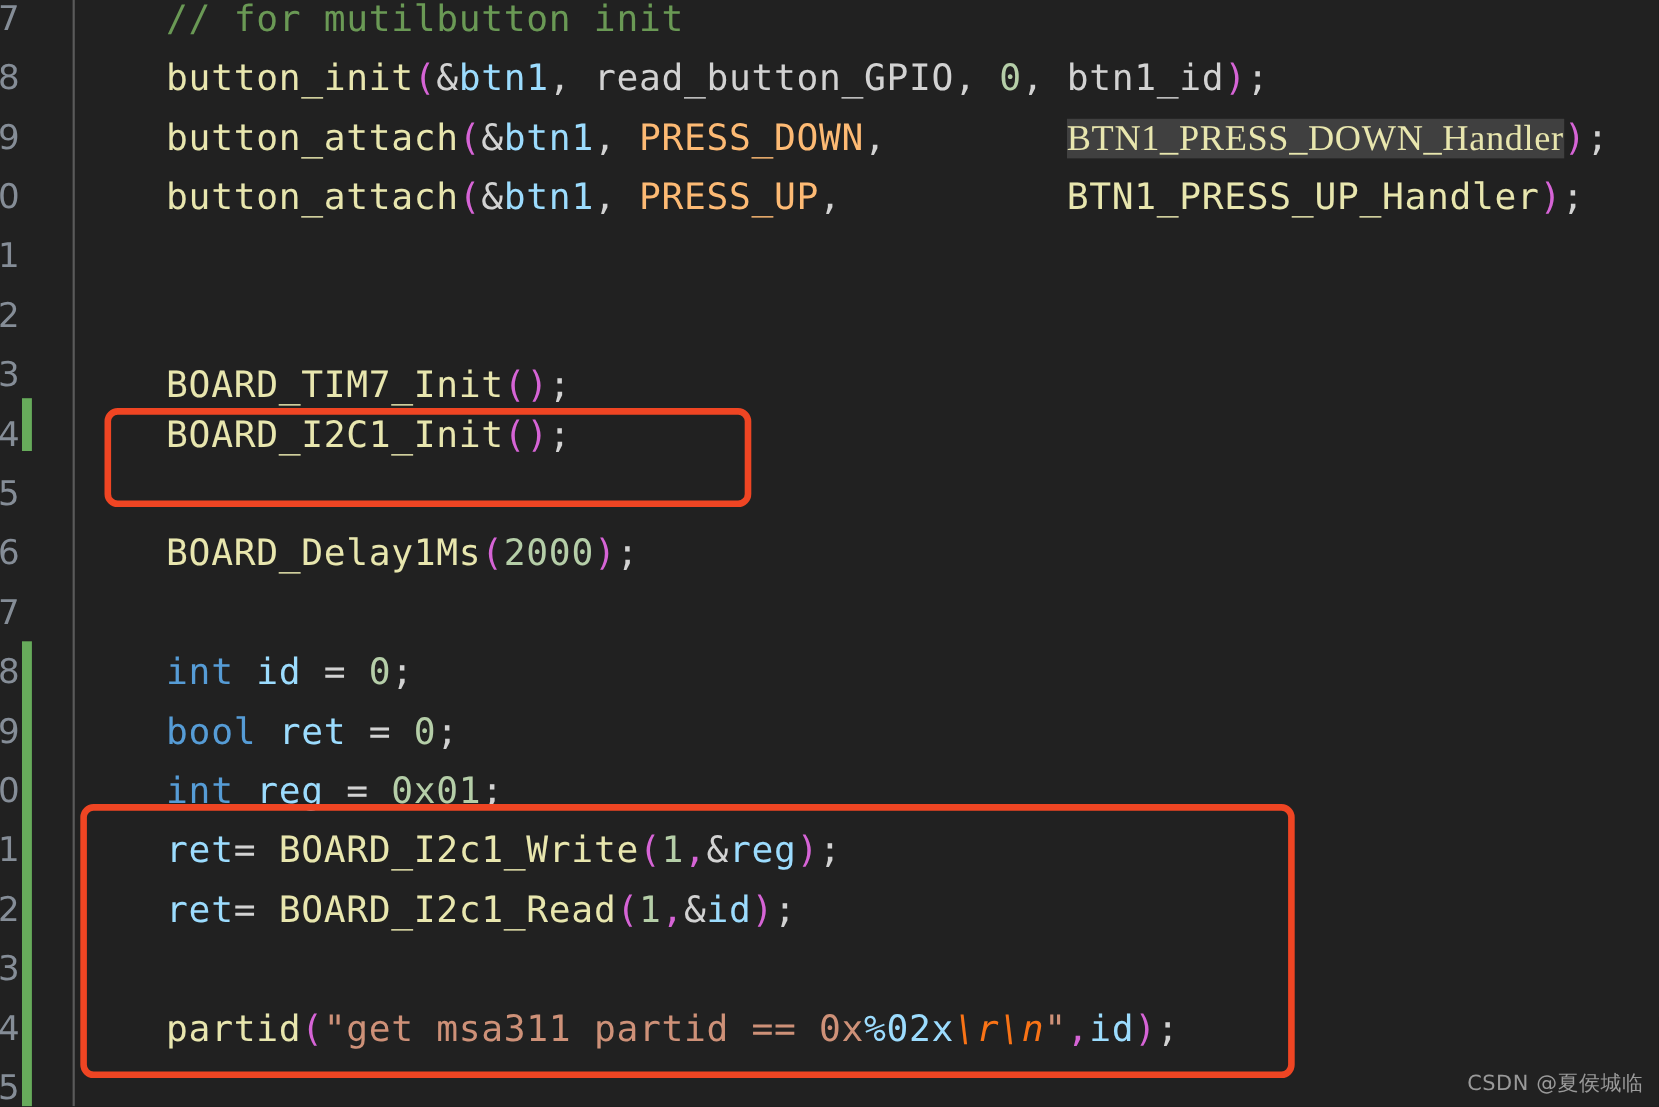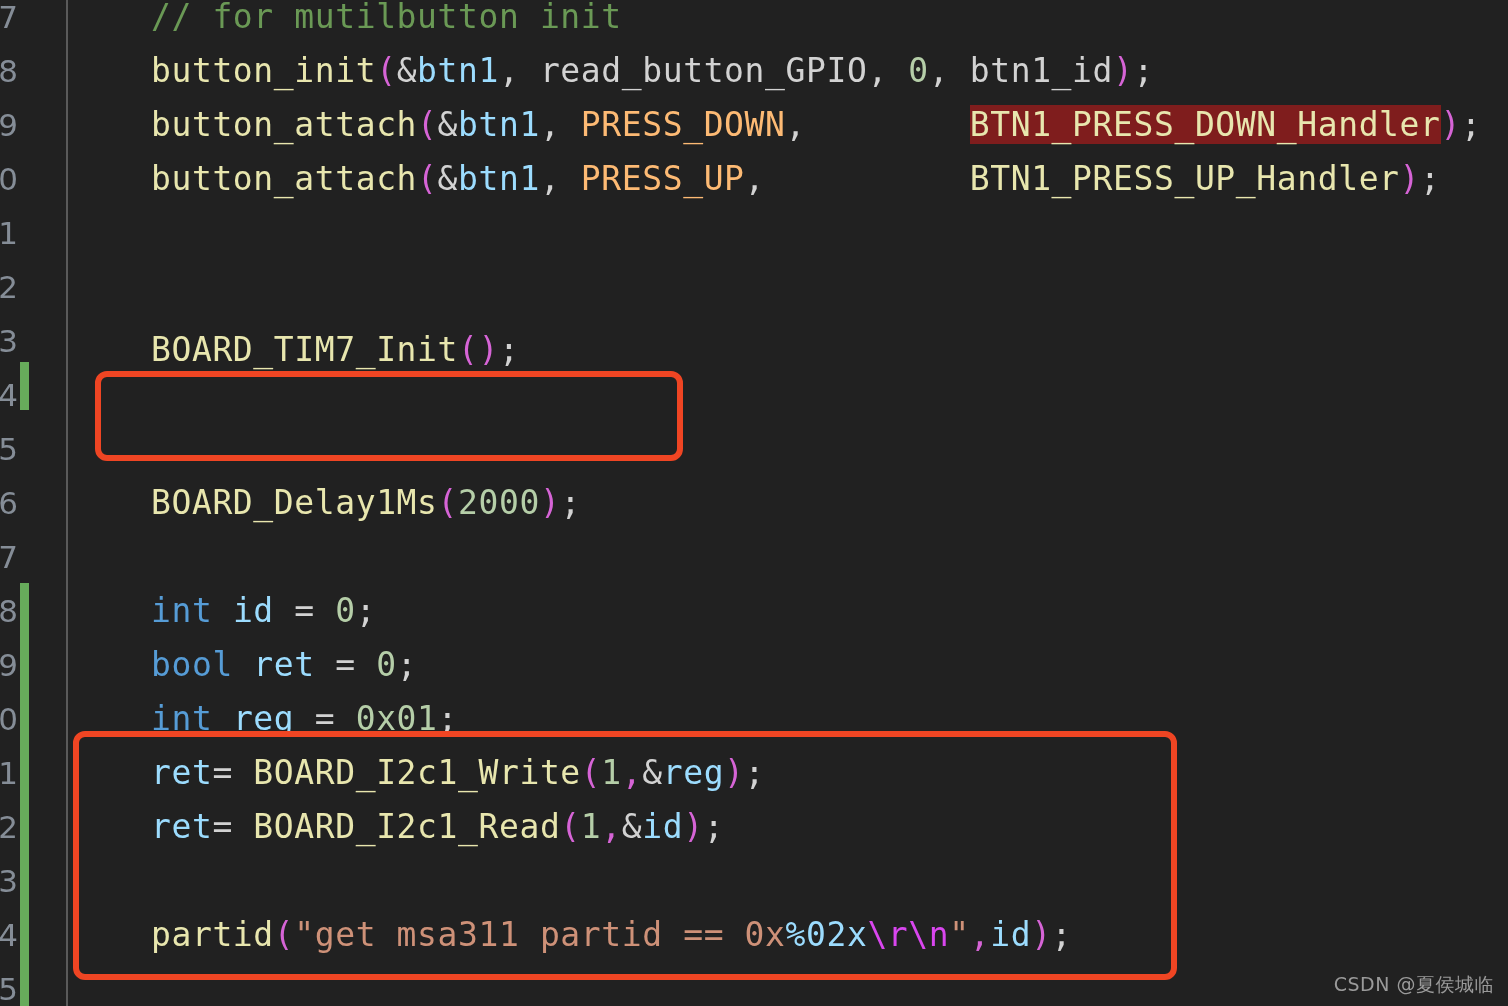--- a/index.html
+++ b/index.html
@@ -72,24 +72,25 @@
   
   .c-comment  { color: #6a9955; }
   .c-func     { color: #e8e6ae; }
   .c-paren    { color: #d664d6; }
   .c-plain    { color: #d2d2d2; }
   .c-var      { color: #9cdcfe; }
   .c-const    { color: #fdba74; }
   .c-keyword  { color: #569cd6; }
   .c-num      { color: #b5cea8; }
   .c-string   { color: #ce9178; }
-  .c-escape   { color: #d946ef; }
+  .c-escape   { color: #f97316; font-style: italic; }
 
   .selected {
-    background: #7f1d1d;
+    background: #404040;
+    font-family: Liberation Serif, serif;
   }
 
   
   .annot-box {
     position: absolute;
     border: 6px solid #ef4523;
     border-radius: 12px;
     box-sizing: border-box;
     pointer-events: none;
   }
@@ -141,20 +142,21 @@
     <div id="gutter-separator"></div>
   </div>
 
   <div id="code">
       <div class="line" style="top: -10px;"><span class="c-comment">// for mutilbutton init</span></div>
       <div class="line" style="top: 44px;"><span class="c-func">button_init</span><span class="c-paren">(</span><span class="c-plain">&amp;</span><span class="c-var">btn1</span><span class="c-plain">, </span><span class="c-plain">read_button_GPIO</span><span class="c-plain">, </span><span class="c-num">0</span><span class="c-plain">, </span><span class="c-plain">btn1_id</span><span class="c-paren">)</span><span class="c-plain">;</span></div>
       <div class="line" style="top: 98px;"><span class="c-func">button_attach</span><span class="c-paren">(</span><span class="c-plain">&amp;</span><span class="c-var">btn1</span><span class="c-plain">, </span><span class="c-const">PRESS_DOWN</span><span class="c-plain">,</span><span class="c-plain">        </span><span class="c-func selected">BTN1_PRESS_DOWN_Handler</span><span class="c-paren">)</span><span class="c-plain">;</span></div>
       <div class="line" style="top: 152px;"><span class="c-func">button_attach</span><span class="c-paren">(</span><span class="c-plain">&amp;</span><span class="c-var">btn1</span><span class="c-plain">, </span><span class="c-const">PRESS_UP</span><span class="c-plain">,</span><span class="c-plain">          </span><span class="c-func">BTN1_PRESS_UP_Handler</span><span class="c-paren">)</span><span class="c-plain">;</span></div>
       <div class="line" style="top: 260px;"></div>
       <div class="line" style="top: 323px;"><span class="c-func">BOARD_TIM7_Init</span><span class="c-paren">()</span><span class="c-plain">;</span></div>
+      <div class="line" style="top: 368px;"><span class="c-func">BOARD_I2C1_Init</span><span class="c-paren">()</span><span class="c-plain">;</span></div>
       <div class="line" style="top: 422px;"></div>
       <div class="line" style="top: 476px;"><span class="c-func">BOARD_Delay1Ms</span><span class="c-paren">(</span><span class="c-num">2000</span><span class="c-paren">)</span><span class="c-plain">;</span></div>
       <div class="line" style="top: 530px;"></div>
       <div class="line" style="top: 584px;"><span class="c-keyword">int</span><span class="c-plain"> </span><span class="c-var">id</span><span class="c-plain"> = </span><span class="c-num">0</span><span class="c-plain">;</span></div>
       <div class="line" style="top: 638px;"><span class="c-keyword">bool</span><span class="c-plain"> </span><span class="c-var">ret</span><span class="c-plain"> = </span><span class="c-num">0</span><span class="c-plain">;</span></div>
       <div class="line" style="top: 692px;"><span class="c-keyword">int</span><span class="c-plain"> </span><span class="c-var">reg</span><span class="c-plain"> = </span><span class="c-num">0x01</span><span class="c-plain">;</span></div>
       <div class="line" style="top: 746px;"><span class="c-var">ret</span><span class="c-plain">= </span><span class="c-func">BOARD_I2c1_Write</span><span class="c-paren">(</span><span class="c-num">1</span><span class="c-paren">,</span><span class="c-plain">&amp;</span><span class="c-var">reg</span><span class="c-paren">)</span><span class="c-plain">;</span></div>
       <div class="line" style="top: 800px;"><span class="c-var">ret</span><span class="c-plain">= </span><span class="c-func">BOARD_I2c1_Read</span><span class="c-paren">(</span><span class="c-num">1</span><span class="c-paren">,</span><span class="c-plain">&amp;</span><span class="c-var">id</span><span class="c-paren">)</span><span class="c-plain">;</span></div>
       <div class="line" style="top: 854px;"></div>
       <div class="line" style="top: 908px;"><span class="c-func">partid</span><span class="c-paren">(</span><span class="c-string">"get msa311 partid == 0x</span><span class="c-var">%02x</span><span class="c-escape">\r\n</span><span class="c-string">"</span><span class="c-paren">,</span><span class="c-var">id</span><span class="c-paren">)</span><span class="c-plain">;</span></div>

